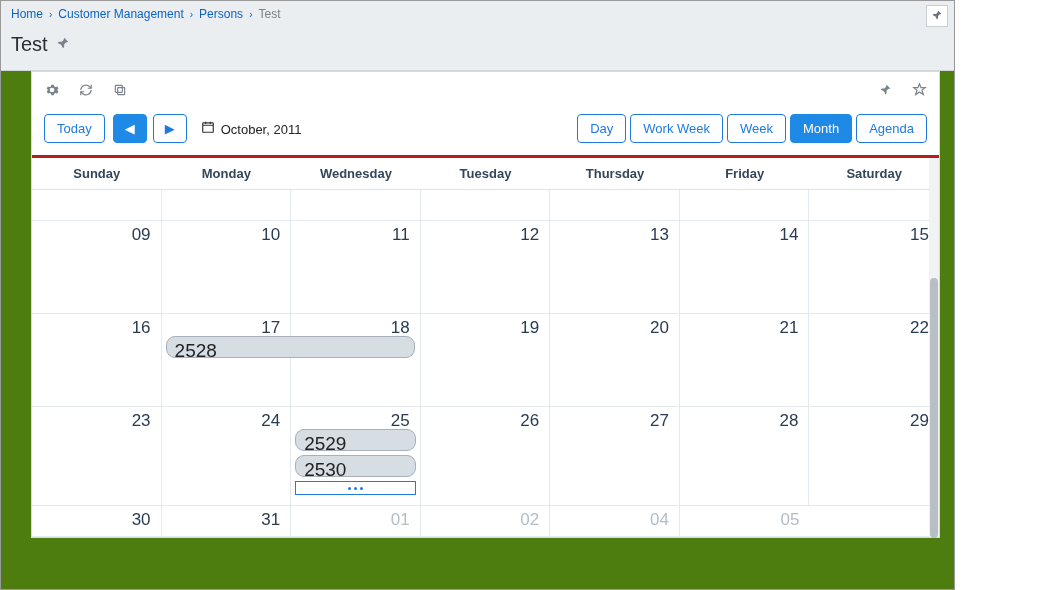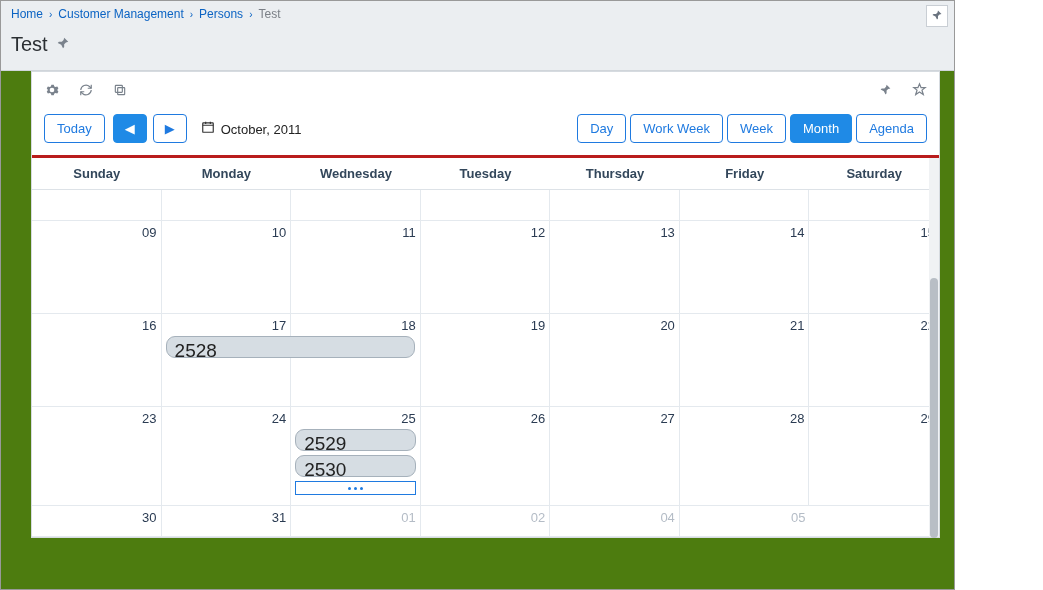--- a/index.html
+++ b/index.html
@@ -34,21 +34,21 @@
   .calendar-wrap { border-top: 3px solid #b91c1c; position: relative; }
   .dayhead { display: grid; grid-template-columns: repeat(7, 1fr); border-bottom: 1px solid #dde2e7; }
   .dayhead div { text-align: center; font-weight: 600; color: #33475b; padding: 8px 0; font-size: 13px; }
 
   .grid { position: relative; }
   .weekrow { display: grid; grid-template-columns: repeat(7, 1fr); border-bottom: 1px solid #e4e9ee; }
   .cell { position: relative; border-right: 1px solid #e4e9ee; min-height: 92px; }
   .cell:last-child { border-right: none; }
   .weekrow.short .cell { min-height: 30px; }
   .weekrow.tall .cell { min-height: 98px; }
-  .daynum { position: absolute; top: 4px; right: 4px; font-size: 13px; color: #2a3b52; }
+  .daynum { position: absolute; top: 4px; right: 10px; font-size: 17px; color: #2a3b52; }
   .daynum.other { color: #b4bcc6; }
 
   .event { position: absolute; background: #d6dde3; border: 1px solid #a6b1bb; border-radius: 9px; font-size: 19px; color: #222; padding: 3px 8px; height: 22px; left: 4px; right: 4px; } 
   .more { position: absolute; border: 1px solid #1f7ae0; background: #fff; left: 4px; right: 4px; height: 14px; display: flex; align-items: center; justify-content: center; cursor: pointer; }
   .more-dots { display: flex; gap: 3px; }
   .more-dots span { width: 3px; height: 3px; background: #1f7ae0; border-radius: 50%; display: block; }
 
   .vscroll { position: absolute; right: 0; top: 0; bottom: 0; width: 10px; background: #f0f2f4; }
   .vscroll .thumb { position: absolute; left: 1px; right: 1px; top: 120px; height: 260px; background: #b8bec5; border-radius: 4px; }
 

